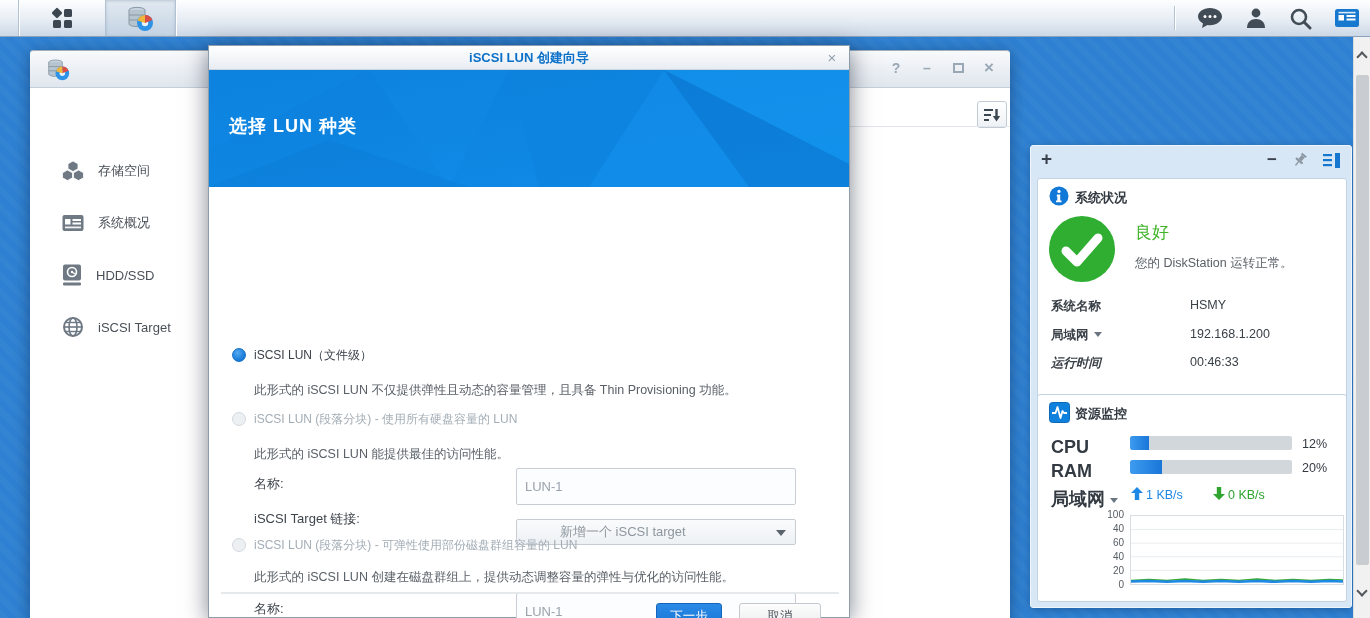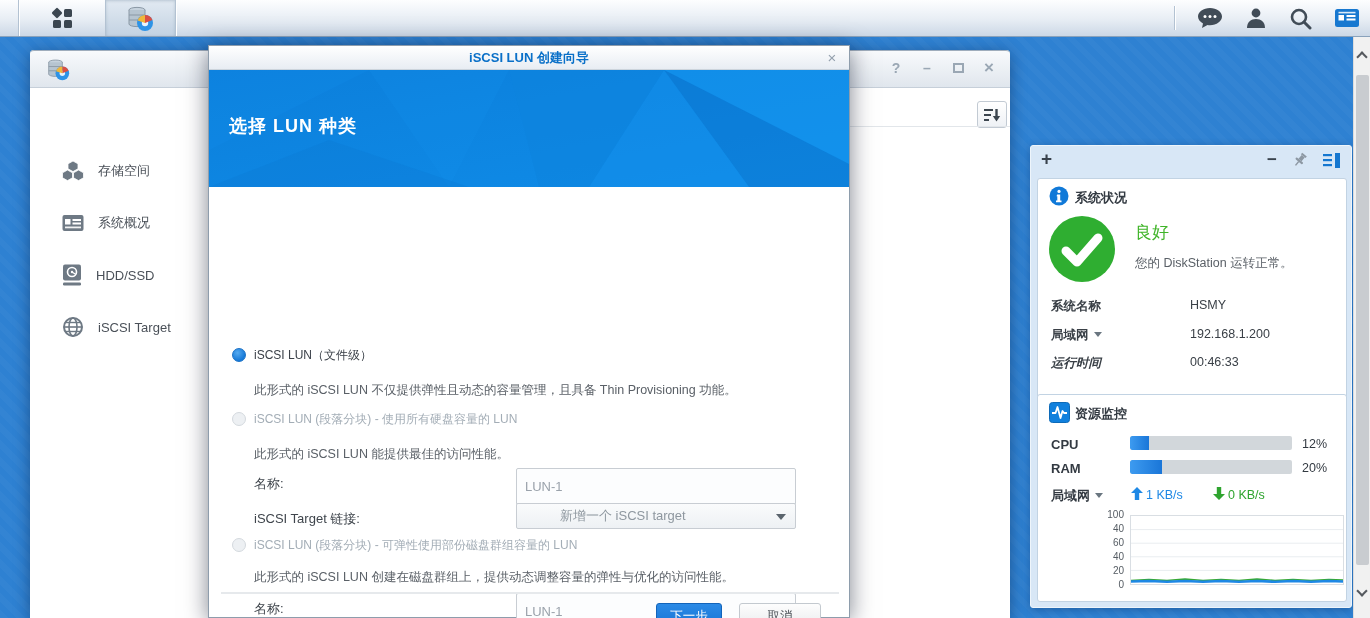--- a/index.html
+++ b/index.html
@@ -91,21 +91,21 @@
   .hrow-label { position:absolute; left:13px; font-weight:bold; color:#3a4047; font-size:12.5px; }
   .hrow-value { position:absolute; left:152px; color:#3a4047; font-size:12.5px; }
   .caret { display:inline-block; width:0; height:0; border-left:4px solid transparent; border-right:4px solid transparent;
            border-top:5px solid #6a7680; margin-left:5px; vertical-align:2px; }
   .statusname { position:absolute; left:97px; top:42px; color:#3fb428; font-size:17px; }
   .statusmsg { position:absolute; left:97px; top:76px; color:#5a6067; font-size:12.5px; }
 
   .bar-track { position:absolute; left:92px; width:162px; height:14px; background:#d2d7db; border-radius:2px; overflow:hidden; }
   .bar-fill { height:100%; background:linear-gradient(90deg,#3d9bf0,#1a76d8); border-radius:2px 0 0 2px; }
   .bar-pct { position:absolute; left:264px; color:#333a42; font-size:12.5px; }
-  .rm-label { position:absolute; left:13px; font-weight:bold; color:#333a42; font-size:13px; }
+  .rm-label { position:absolute; left:13px; font-weight:bold; color:#333a42; font-size:18px; }
   .lan-up { position:absolute; left:108px; color:#1e88e5; font-size:12.5px; }
   .lan-dn { position:absolute; left:190px; color:#2fa42f; font-size:12.5px; }
   .ytick { position:absolute; left:40px; width:46px; text-align:right; color:#555c63; font-size:10px; line-height:10px; }
   .chartbox { position:absolute; left:92px; top:120px; width:214px; height:70px; background:#fff; border:1px solid #d9dee3; }
 
   
   .scrollbar { position:absolute; left:1353px; top:37px; width:17px; height:581px; background:#f1f1f1; border-left:1px solid #dcdcdc; }
   .sb-thumb { position:absolute; left:2px; top:38px; width:13px; height:490px; background:#c9ccd0; border-radius:2px; }
   .chev { position:absolute; left:4px; width:8px; height:8px; border-left:2px solid #55595e; border-top:2px solid #55595e; }
   .chev.up { top:16px; transform:rotate(45deg); }
@@ -303,21 +303,21 @@
       <span class="opt-label" style="top:160px;">iSCSI LUN（文件级）</span>
       <span class="opt-desc" style="top:195px;">此形式的 iSCSI LUN 不仅提供弹性且动态的容量管理，且具备 Thin Provisioning 功能。</span>
 
       <span class="radio off" style="left:23px; top:225px;"></span>
       <span class="opt-label dim" style="top:224px;">iSCSI LUN (段落分块) - 使用所有硬盘容量的 LUN</span>
       <span class="opt-desc" style="top:259px;">此形式的 iSCSI LUN 能提供最佳的访问性能。</span>
 
       <span class="field-label" style="top:288px;">名称:</span>
       <input class="field-input" style="top: 281px;" readonly="" value="LUN-1">
       <span class="field-label" style="top:323px;">iSCSI Target 链接:</span>
-      <div class="field-select" style="top:316px;padding-left:43px;">
+      <div class="field-select" style="top:332px;padding-left:43px;">
         <span>新增一个 iSCSI target</span>
         <span class="sel-arrow"></span>
       </div>
 
       <span class="radio off" style="left:23px; top:351px;"></span>
       <span class="opt-label dim" style="top:350px;">iSCSI LUN (段落分块) - 可弹性使用部份磁盘群组容量的 LUN</span>
       <span class="opt-desc" style="top:382px;">此形式的 iSCSI LUN 创建在磁盘群组上，提供动态调整容量的弹性与优化的访问性能。</span>
 
       <span class="field-label" style="top:413px;">名称:</span>
       <input class="field-input" style="top: 406px;" readonly="" value="LUN-1">

